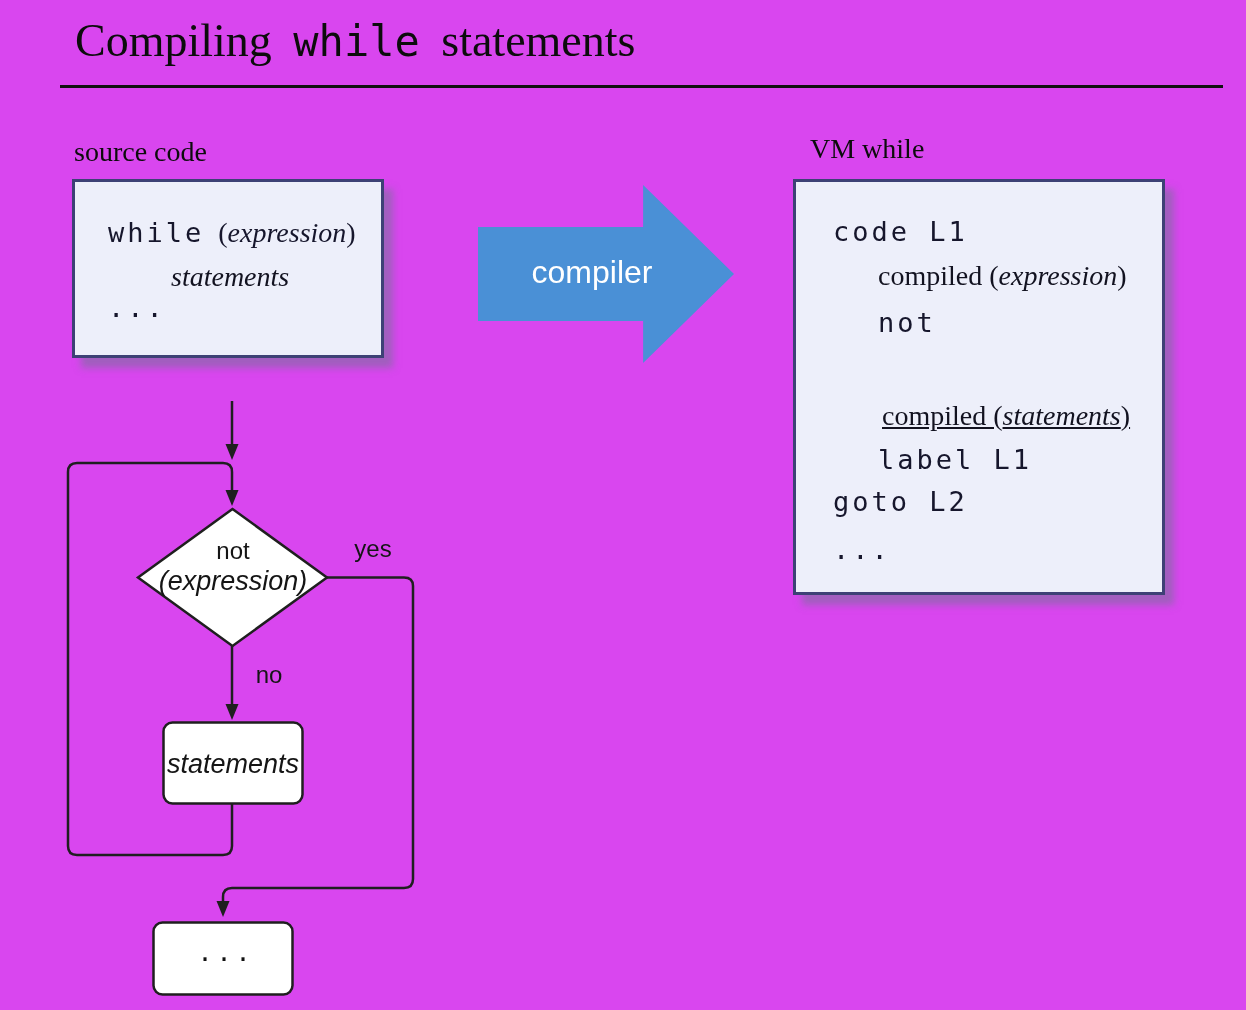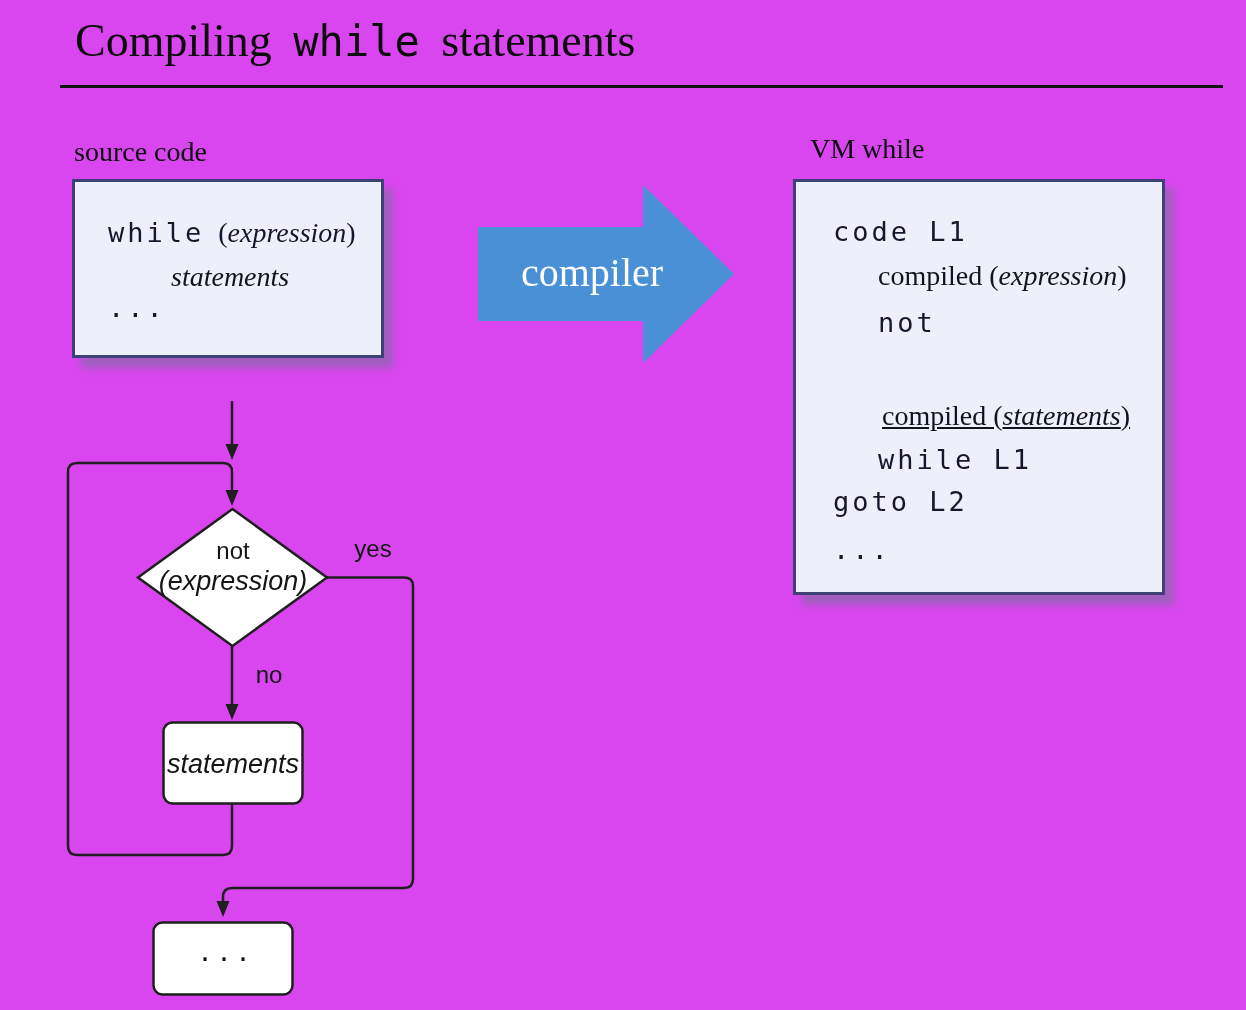--- a/index.html
+++ b/index.html
@@ -59,22 +59,22 @@
 
   
   .compiler-arrow{
     position:absolute;left:478px;top:185px;width:256px;height:178px;
     background:#4a90d6;
     clip-path:polygon(0% 23.6%,64.5% 23.6%,64.5% 0%,100% 50%,64.5% 100%,64.5% 76.4%,0% 76.4%);
   }
   .compiler-label{
     position:absolute;left:114px;top:87px;
     transform:translate(-50%,-50%);
-    font-family:Liberation Serif, serif;
-    font-size:40px;color:#ffffff;white-space:nowrap;
+    font-family:Liberation Sans, sans-serif;
+    font-size:32px;color:#ffffff;white-space:nowrap;
   }
 
   
   .flow-svg{position:absolute;left:0;top:0;width:1246px;height:1010px;}
   .flow-label{
     position:absolute;transform:translate(-50%,-50%);
     white-space:nowrap;color:#151515;
   }
   .flow-label.sans{font-family:"Liberation Sans", sans-serif;font-size:24px;}
   .flow-label.itserif{font-family:Liberation Sans, sans-serif;font-style:italic;font-size:27px;}
@@ -106,21 +106,21 @@
   <div class="compiler-arrow">
     <span class="compiler-label">compiler</span>
   </div>
 
   <div class="panel-heading vm">VM while</div>
   <div class="code-panel vm">
     <div class="code-line" style="left:37px;top:32px;"><span class="mono">code L1</span></div>
     <div class="code-line serifline" style="left:82px;top:76px;"><span>compiled (</span><span class="it">expression</span><span>)</span></div>
     <div class="code-line" style="left:82px;top:123px;"><span class="mono">not</span></div>
     <div class="code-line serifline" style="left:86px;top:216px;text-decoration:underline;"><span>compiled (</span><span class="it">statements</span><span>)</span></div>
-    <div class="code-line" style="left:82px;top:260px;"><span class="mono">while L1</span></div>
+    <div class="code-line" style="left:82px;top:260px;"><span class="mono">label L1</span></div>
     <div class="code-line" style="left:37px;top:302px;"><span class="mono">goto L2</span></div>
     <div class="code-line" style="left:37px;top:350px;"><span class="mono">...</span></div>
   </div>
 
   <svg class="flow-svg" viewBox="0 0 1246 1010" fill="none">
 
     <path d="M232 401 V446" stroke="#1f1f1f" stroke-width="2.5"></path>
     <polygon points="225.5,444 238.5,444 232,460" fill="#1f1f1f"></polygon>
 
     <path d="M232 804 V846 Q232 855 223 855 H77 Q68 855 68 846 V472 Q68 463 77 463 H223 Q232 463 232 472 V492" stroke="#1f1f1f" stroke-width="2.5"></path>

